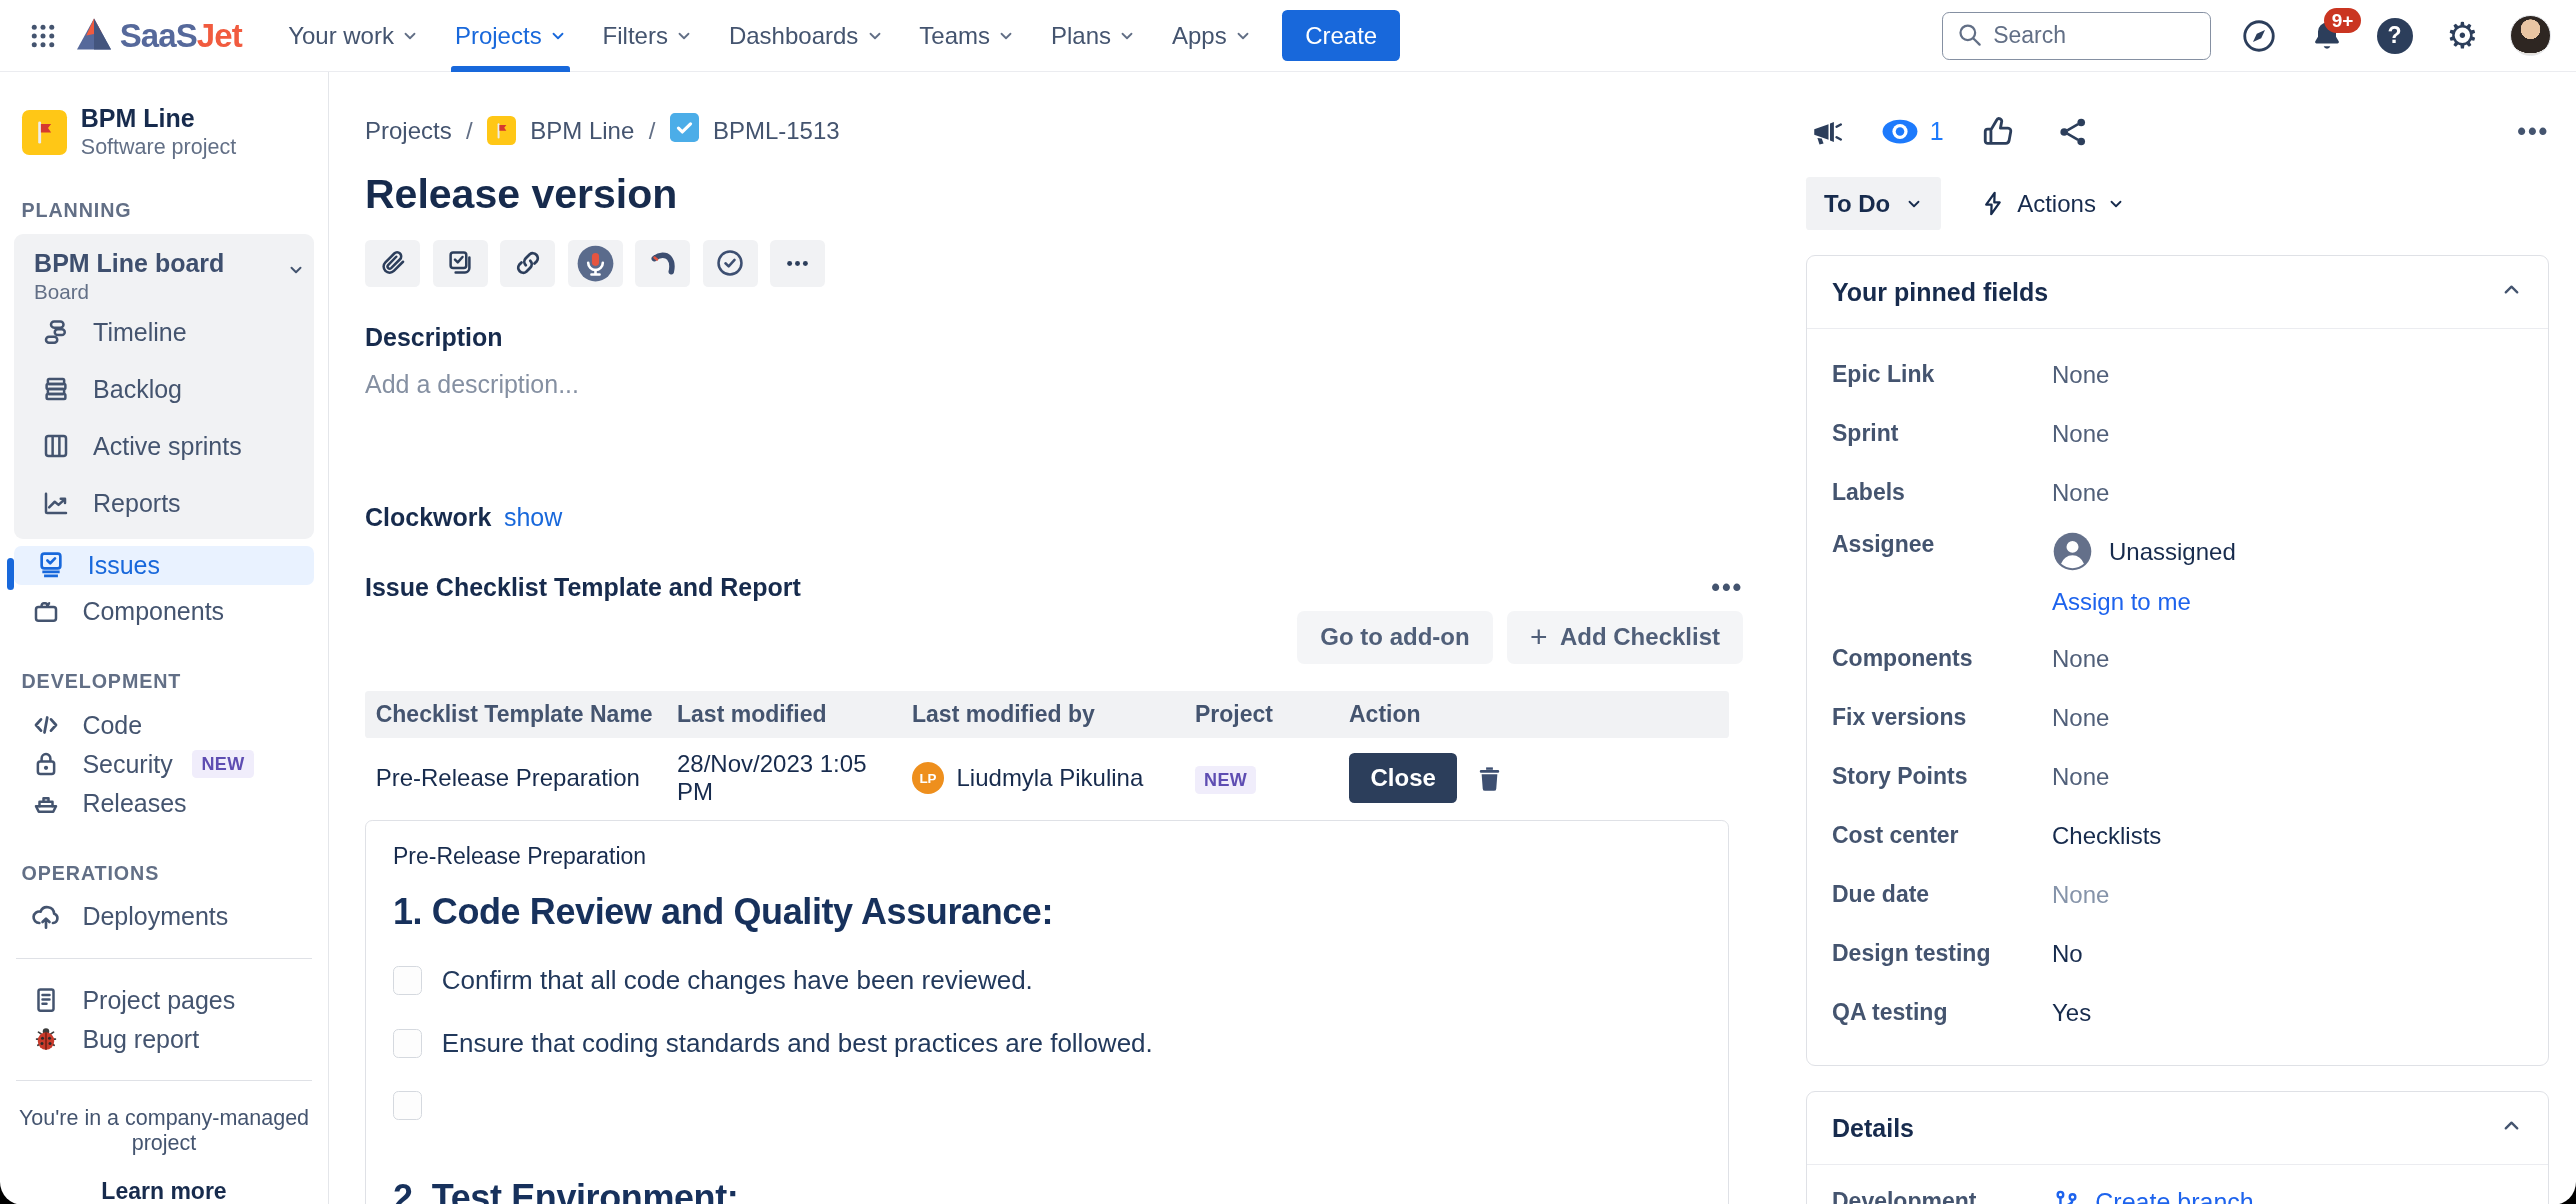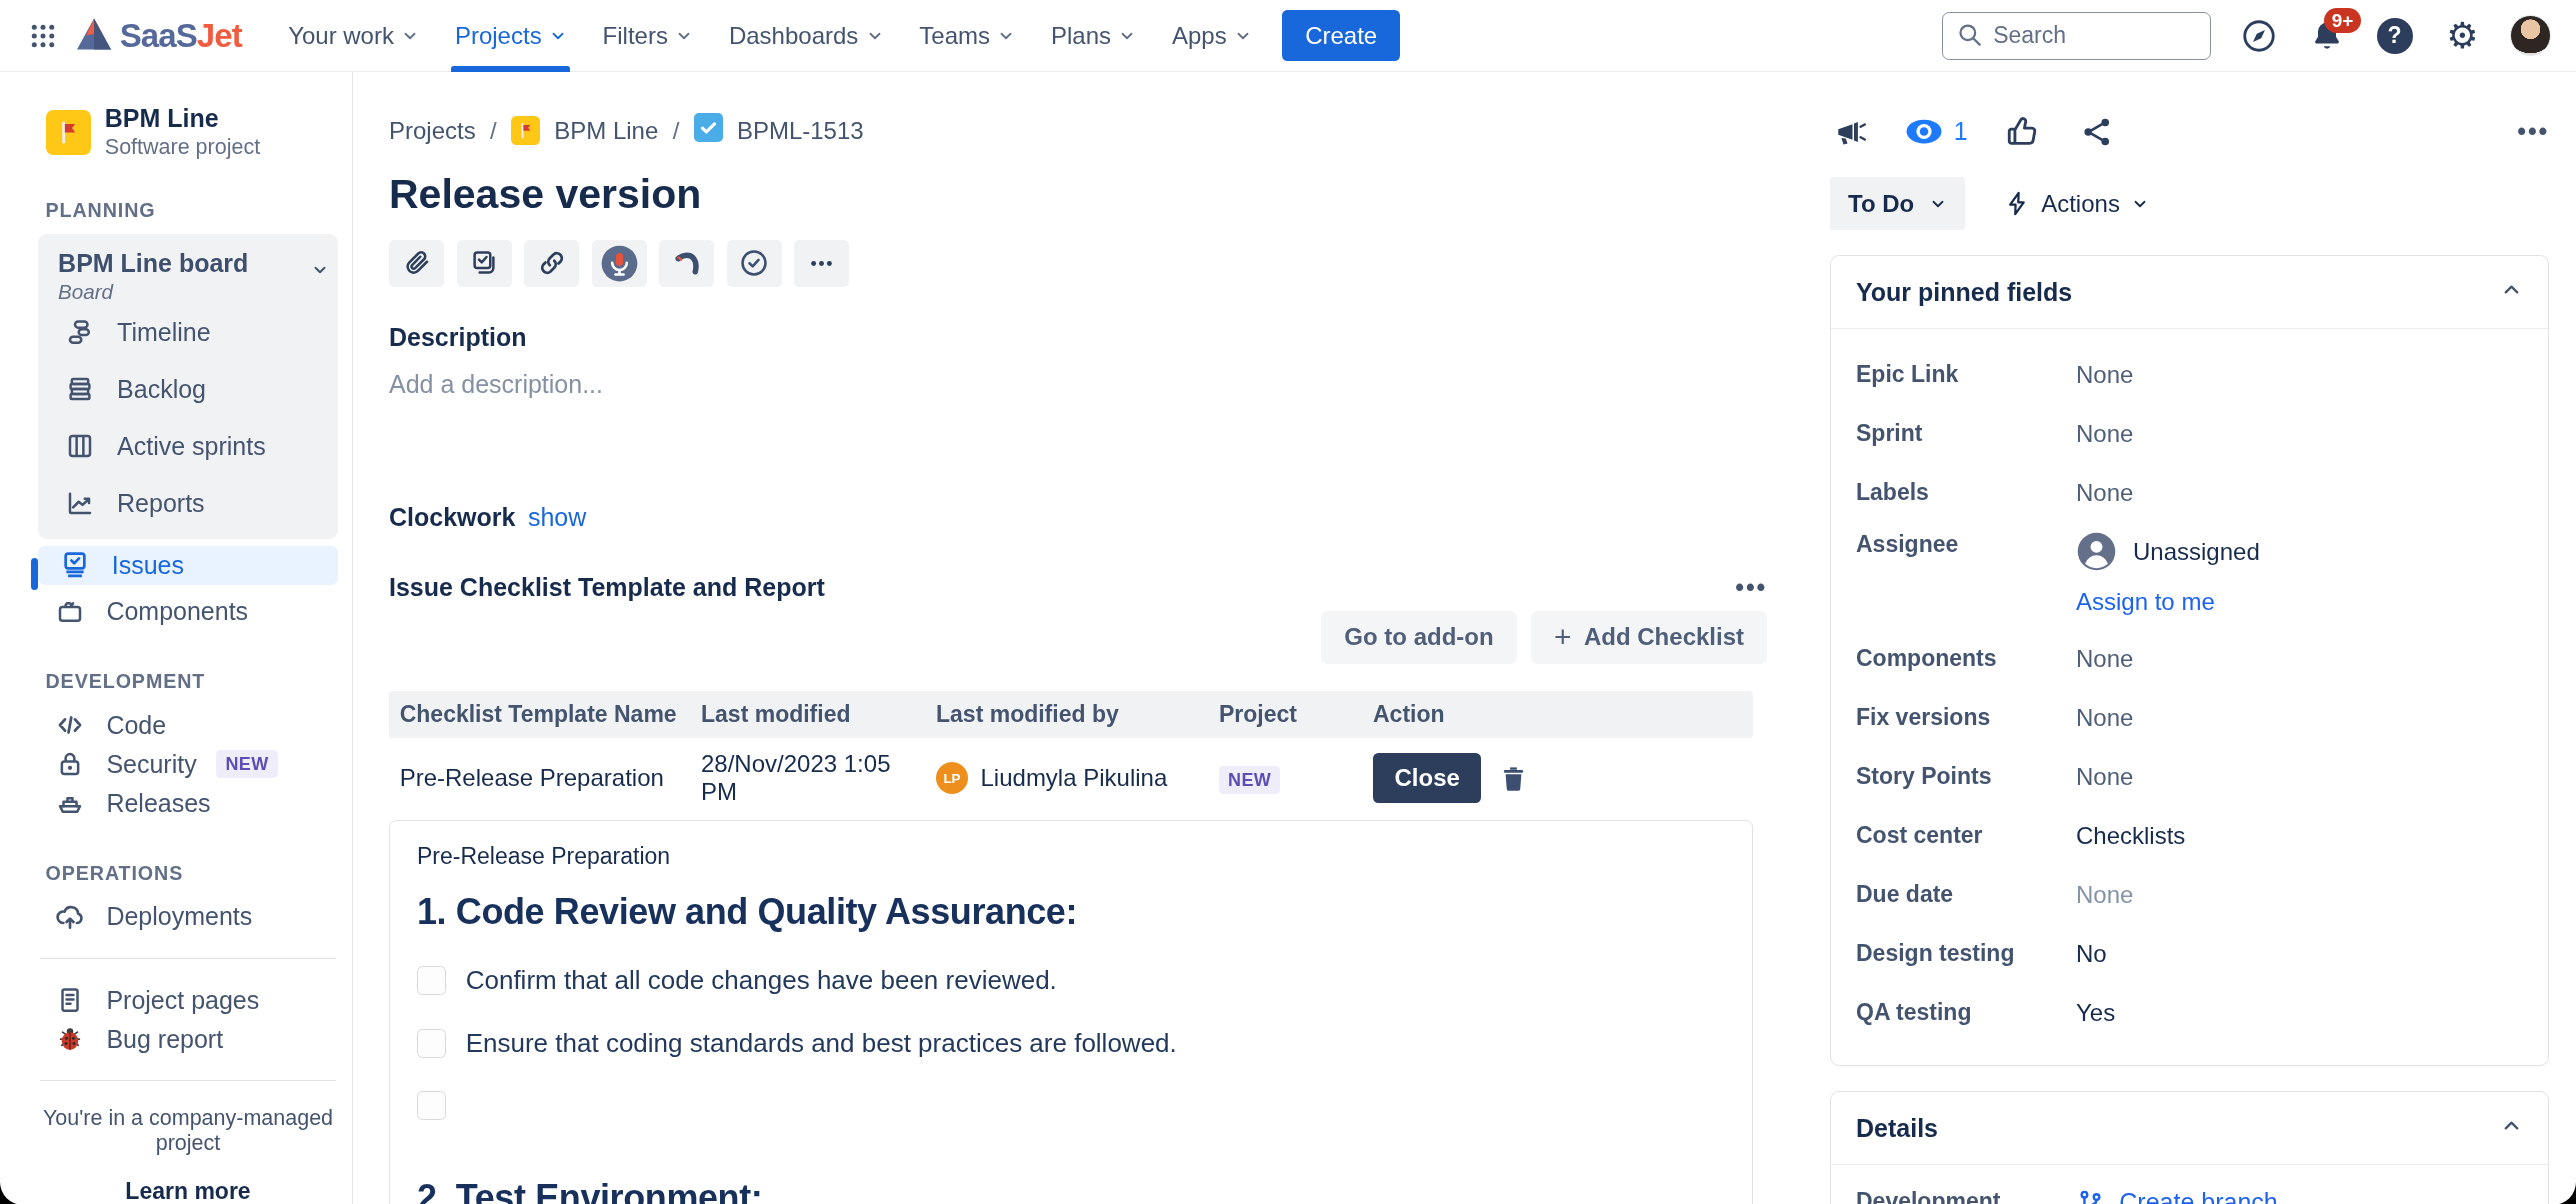--- a/index.html
+++ b/index.html
@@ -27,35 +27,35 @@
   .search-box input::placeholder { color:#626F86; }
   .icon-btn { width:41px; height:41px; display:flex; align-items:center; justify-content:center; cursor:pointer; position:relative; }
   .notif-badge { position:absolute; top:-7.2px; right:-14.3px; background:#CA3521; color:#fff; font-size:19px; font-weight:700; border-radius:14.3px; padding:1.8px 8px; }
   .help-circle { width:36px; height:36px; border-radius:50%; background:#2C3E5B; color:#fff; font-size:23px; font-weight:700; display:flex; align-items:center; justify-content:center; }
   .gear-glyph { font-size:36px; color:#2C3E5B; line-height:1; }
   .avatar { width:41px; height:41px; border-radius:50%; background:
       radial-gradient(circle at 50% 34%, #E9C5A3 0 30%, #2E2622 31% 74%, #E4E1DC 75%);
       border:1.8px solid #E4E6EA; cursor:pointer; }
 
   
-  .content { flex:1; display:flex; overflow:hidden;margin-left:24px; }
+  .content { flex:1; display:flex; overflow:hidden; }
   .sidebar { width:329px; flex:none; border-right:1.8px solid #E4E6EA; padding:25px 9px 0 9px; display:flex; flex-direction:column; }
   .main { width:1430px; flex:none; padding:0 16px 0 36px; }
   .rightpanel { flex:1; padding:0 27px 0 47px; }
 
   
   .proj-head { display:flex; align-items:center; gap:14.3px; padding:7.2px 12.5px 0 12.5px; }
   .proj-icon { width:45px; height:45px; border-radius:7.2px; background:#FFC716; flex:none; display:flex; align-items:center; justify-content:center; }
   .proj-name { font-size:25px; font-weight:700; color:#172B4D; }
   .proj-type { font-size:21.5px; color:#626F86; margin-top:1.8px; }
   .side-section-label { font-size:19.7px; font-weight:700; letter-spacing:0.9px; color:#626F86; padding:0 12.5px; margin-top:39px; margin-bottom:12.5px; }
   .board-group { background:#F1F2F4; border-radius:9px; padding:14.3px 9px 7.2px 14.3px; margin:0 5.4px; }
   .board-head { display:flex; align-items:flex-start; cursor:pointer; padding-left:5.4px; }
   .board-title { font-size:25px; font-weight:700; color:#3E4F6E; }
-  .board-sub { font-size:20.6px; color:#626F86; margin-top:1.8px;font-style:italic; }
+  .board-sub { font-size:20.6px; color:#626F86; margin-top:1.8px; }
   .board-head .chev { margin-left:auto; margin-top:12.5px; }
   .side-item { display:flex; align-items:center; gap:19.7px; height:57px; padding:0 12.5px 0 19.7px; font-size:25px; font-weight:500; color:#44546F; border-radius:7.2px; cursor:pointer; position:relative; }
   .board-group .side-item { padding-left:10.7px; }
   .side-item .s-ico { width:34px; height:34px; flex:none; display:flex; align-items:center; justify-content:center; }
   .side-item.selected { background:#E9F2FF; color:#1868DB; margin:7.2px 5.4px; }
   .sel-bar { position:absolute; left:-7.2px; top:12.5px; width:7.2px; height:32px; background:#1868DB; border-radius:3.6px; }
   .new-badge { background:#F0EDFB; color:#5E4DB2; font-size:18px; font-weight:700; padding:3.6px 9px; border-radius:4.5px; letter-spacing:0.4px; }
   .side-divider { height:1.8px; background:#DFE1E6; margin:21.5px 7.2px; }
   .side-foot-note { font-size:21.5px; color:#44546F; text-align:center; margin-top:3.6px; padding:0 5.4px; }
   .side-foot-link { font-size:23px; font-weight:700; color:#172B4D; text-align:center; margin-top:21.5px; cursor:pointer; }

